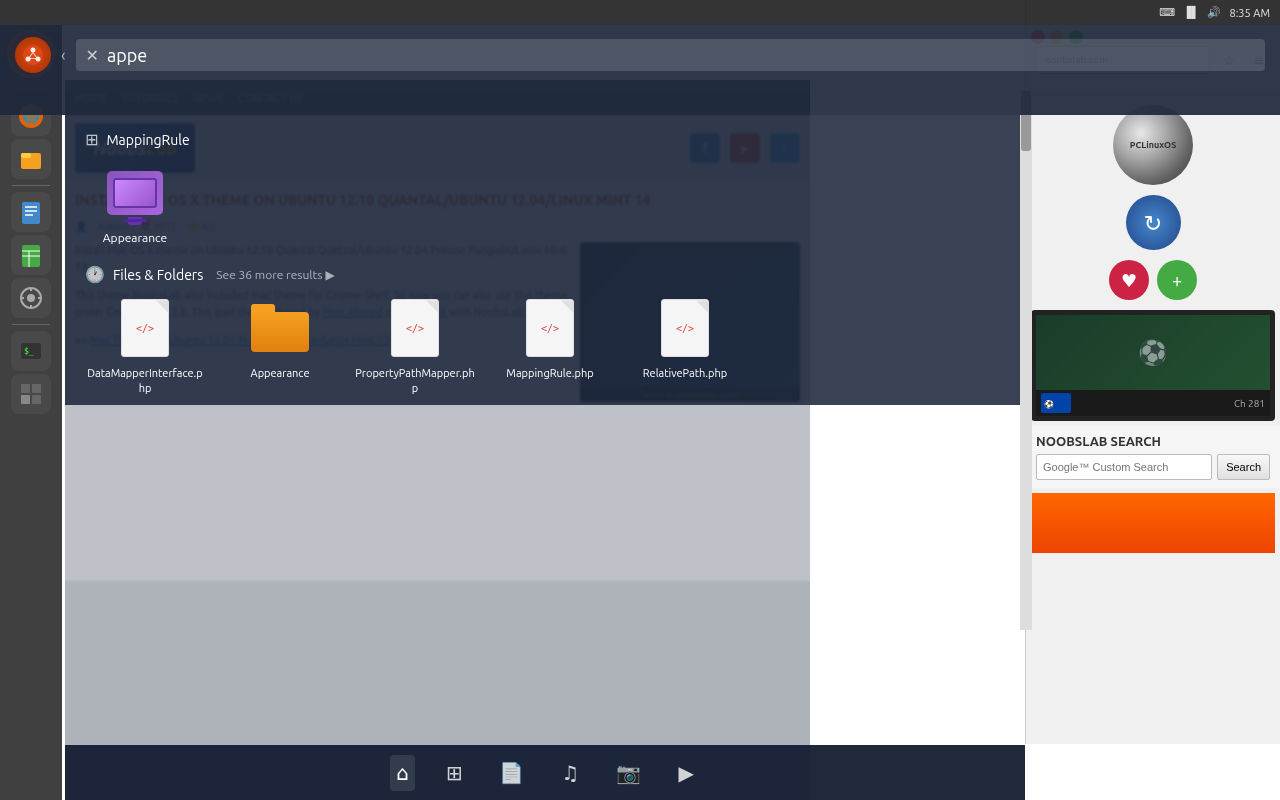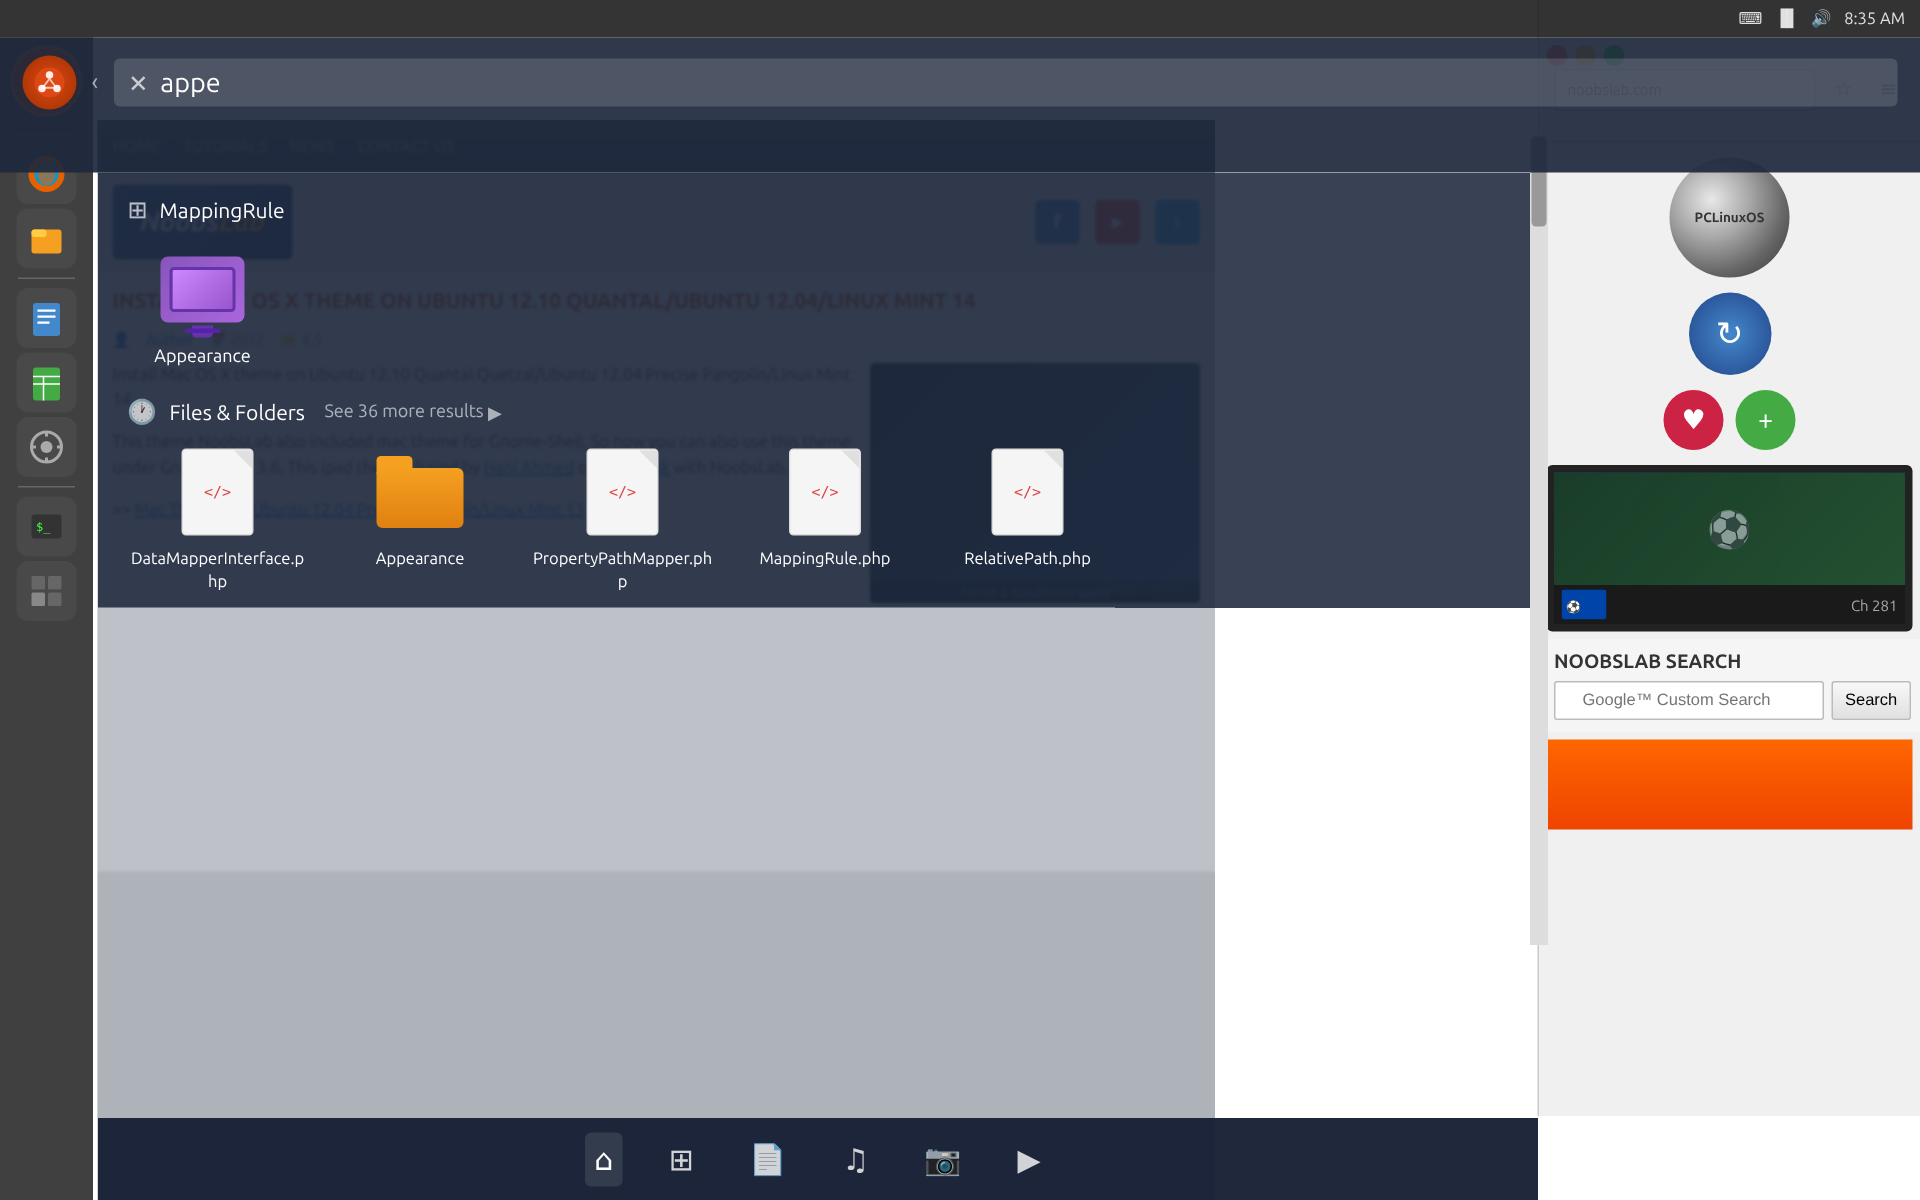--- a/index.html
+++ b/index.html
@@ -348,21 +348,21 @@
     .noobslab-search-bar {
       display: flex;
       gap: 5px;
     }
 
     .noobslab-input {
       flex: 1;
       height: 26px;
       border: 1px solid #bbb;
       border-radius: 2px;
-      padding: 0 18px;
+      padding: 0 6px;
       font-size: 11px;
       color: #999;
     }
 
     .noobslab-btn {
       height: 26px;
       padding: 0 8px;
       background: linear-gradient(180deg, #f8f8f8, #e0e0e0);
       border: 1px solid #bbb;
       border-radius: 2px;

